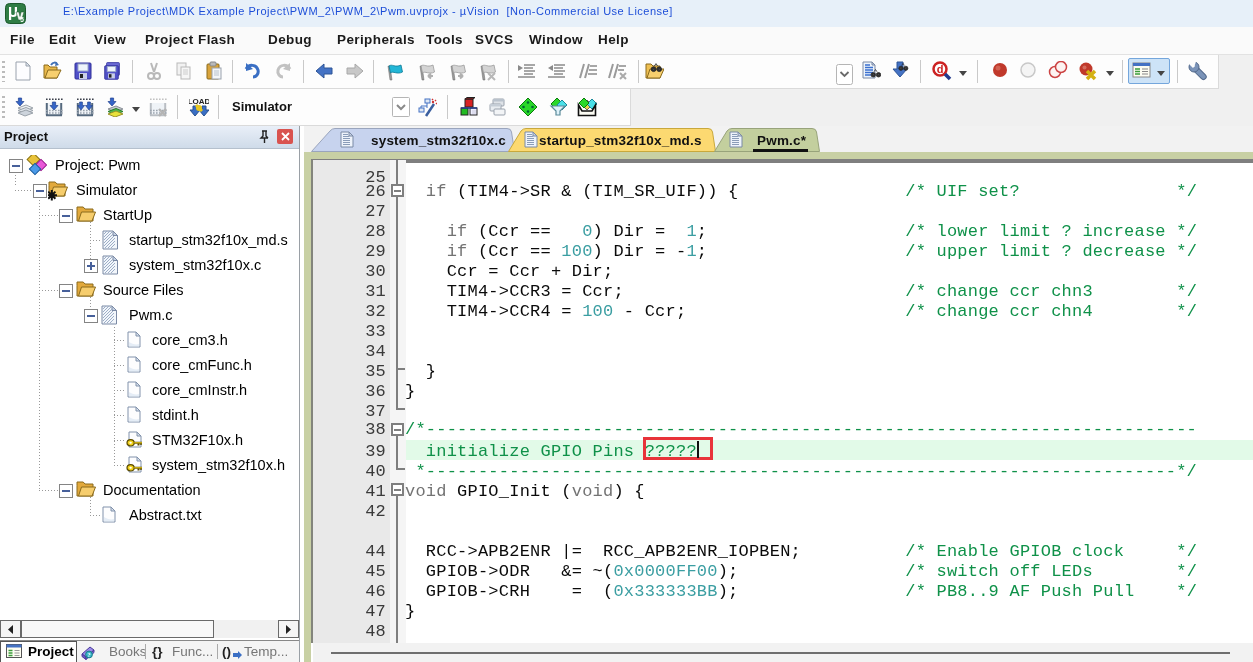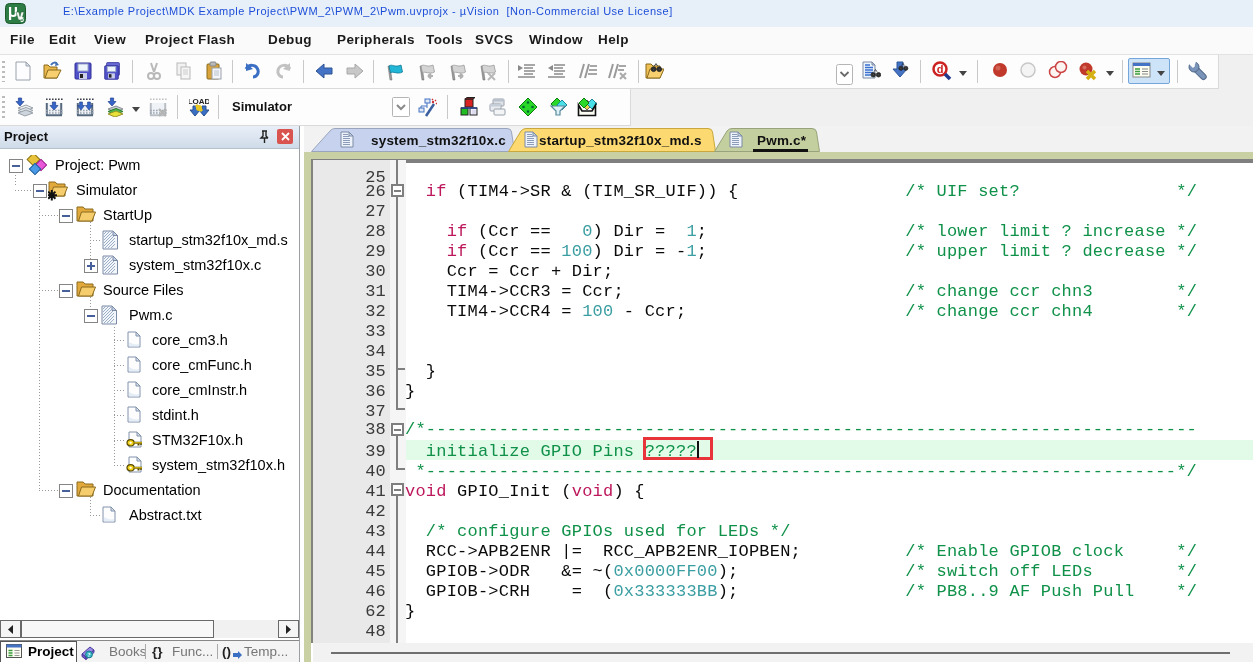--- a/index.html
+++ b/index.html
@@ -37,21 +37,21 @@
 #band{position:absolute;left:0;top:26px;width:949px;height:7px;background:#c8d0a4;}
 #dark{position:absolute;left:7px;top:33px;width:942px;height:3.5px;background:#7f7f7f;}
 #lstrip{position:absolute;left:0;top:26px;width:7px;height:510px;background:#c8d0a4;}
 #dleft{position:absolute;left:7px;top:34px;width:2px;height:483px;background:#83857c;}
 #gut{position:absolute;left:9px;top:34px;width:77px;height:483px;background:#e9e9e9;}
 #fold{position:absolute;left:86px;top:34px;width:16px;height:483px;background:#f5f5f5;}
 #hl39{position:absolute;left:102px;top:314px;width:847px;height:20px;background:#e2fae8;}
 .ln{position:absolute;left:0;width:949px;height:20px;font-family:"Liberation Mono",monospace;font-size:17px;font-weight:bold;line-height:20px;}
 .ln i{position:absolute;left:9px;top:2px;width:73px;text-align:right;color:#3a3a3a;letter-spacing:0.2px;}
 .ln .ct{position:absolute;left:101px;top:2px;white-space:pre;color:#0a0a0a;letter-spacing:0.22px;}
-.ln .ct s.k{color:#be185d;} .ln .ct s.n{color:#3b9ea2;} .ln .ct s.c{color:#0f9149;}
+.ln .ct s.k{color:#737373;} .ln .ct s.n{color:#3b9ea2;} .ln .ct s.c{color:#0f9149;}
 .fline{position:absolute;left:92px;width:2px;background:#7f7f7f;}
 .ftick{position:absolute;left:92px;width:9px;height:2px;background:#7f7f7f;}
 .fbox{position:absolute;left:87px;width:13px;height:13px;background:#fff;border:2px solid #7f7f7f;box-sizing:border-box;}
 .fbox:after{content:"";position:absolute;left:1px;top:3.5px;width:7px;height:2px;background:#7f7f7f;}
 #redbox{position:absolute;left:339px;top:311px;width:70px;height:23px;border:3px solid #e8333a;box-sizing:border-box;}
 #caret{position:absolute;left:393px;top:315px;width:2px;height:17px;background:#111;}
 #esb{position:absolute;left:9px;top:517px;width:940px;height:19px;background:#f2f2f2;}
 #esb i{position:absolute;left:18px;top:9px;width:899px;height:2px;background:#6e6e6e;}
 #gap{left:299px;top:126px;width:5px;height:536px;background:#fff;}
 </style></head><body>
@@ -692,38 +692,34 @@
       <b class="ct"><s class="c"> *------------------------------------------------------------------------*/</s></b>
     </div>
 <div class="ln" style="top:354px">
       <i>41</i>
       <b class="ct"><s class="k">void</s><s> GPIO_Init (</s><s class="k">void</s><s>) {</s></b>
     </div>
 <div class="ln" style="top:374px">
       <i>42</i>
       <b class="ct"></b>
     </div>
-<div class="ln" style="top:394px">
-      <i>43</i>
-      <b class="ct"><s>  </s><s class="c">/* configure GPIOs used for LEDs */</s></b>
-    </div>
 <div class="ln" style="top:414px">
       <i>44</i>
       <b class="ct"><s>  RCC-&gt;APB2ENR |=  RCC_APB2ENR_IOPBEN;</s><s>          </s><s class="c">/* Enable GPIOB clock     */</s></b>
     </div>
 <div class="ln" style="top:434px">
       <i>45</i>
       <b class="ct"><s>  GPIOB-&gt;ODR   &amp;= ~(</s><s class="n">0x0000FF00</s><s>);</s><s>                </s><s class="c">/* switch off LEDs        */</s></b>
     </div>
 <div class="ln" style="top:454px">
       <i>46</i>
       <b class="ct"><s>  GPIOB-&gt;CRH    =  (</s><s class="n">0x333333BB</s><s>);</s><s>                </s><s class="c">/* PB8..9 AF Push Pull    */</s></b>
     </div>
 <div class="ln" style="top:474px">
-      <i>62</i>
+      <i>47</i>
       <b class="ct"><s>}</s></b>
     </div>
 <div class="ln" style="top:494px">
       <i>48</i>
       <b class="ct"></b>
     </div>
 <div id="redbox"></div>
     <div id="caret"></div>
 <div id="esb">
       <i></i>

